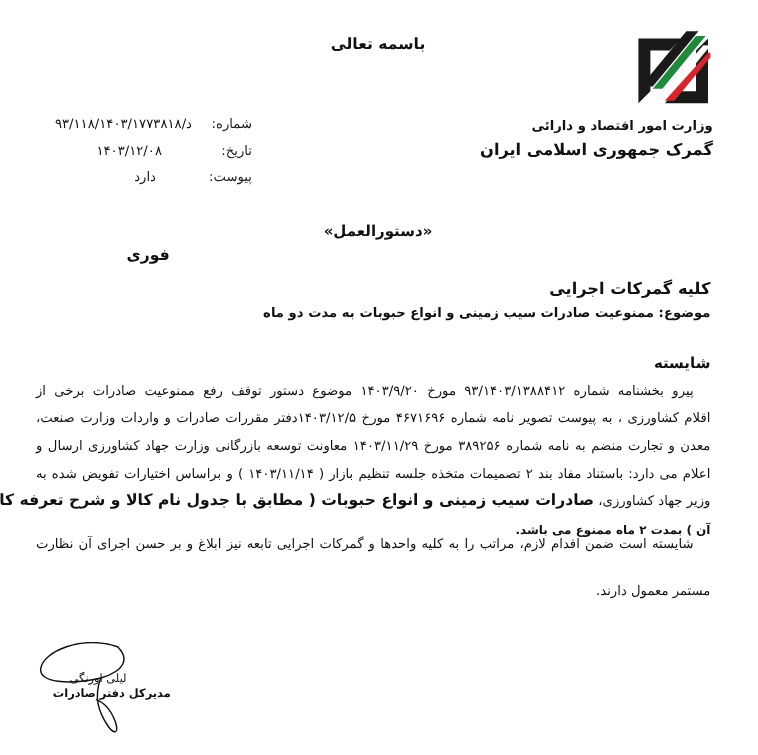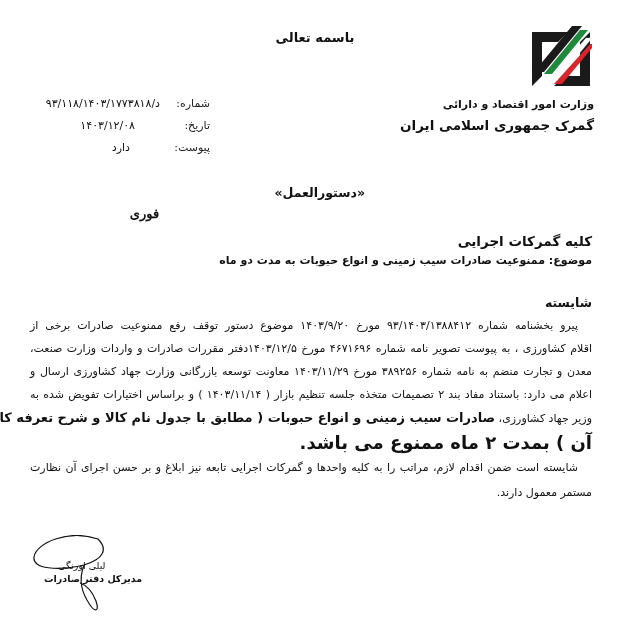--- a/index.html
+++ b/index.html
@@ -13,33 +13,33 @@
 
     .logo { position: absolute; left: 528px; top: 24px; width: 66px; height: 70px; }
     .ministry { right: 38px; top: 98px; font-size: 11px; font-weight: bold; margin-left: 43px; }
     .customs { right: 38px; top: 117px; font-size: 13.5px; font-weight: bold; }
 
     .meta-row { position: absolute; left: 30px; width: 250px; height: 16px; direction: rtl; font-size: 11px; }
     .meta-label { position: absolute; right: 70px; top: 0; color: #222; width: 60px; text-align: right; }
     .meta-val { position: absolute; right: 140px; top: 0; direction: ltr; text-align: left; white-space: nowrap; margin-left: 16px; }
     .meta-val.rtl { direction: rtl; }
 
-    .dastur { left: 265px; top: 185px; width: 100px; font-size: 12.5px; font-weight: bold; }
-    .fori { left: 122px; top: 206px; width: 45px; font-size: 13px; font-weight: bold; text-align: center; font-family: Liberation Serif, serif; }
+    .dastur { left: 265px; top: 185px; width: 100px; font-size: 12.5px; font-weight: bold; text-align: center; }
+    .fori { left: 101px; top: 206px; width: 45px; font-size: 13px; font-weight: bold; text-align: center; }
 
     .addressee { right: 40px; top: 233px; font-size: 13.5px; font-weight: bold; }
     .subject { right: 40px; top: 254px; font-size: 11px; font-weight: bold; }
     .greeting { right: 40px; top: 295px; font-size: 12.5px; font-weight: bold; }
 
     .line { position: absolute; left: 30px; right: 40px; direction: rtl; text-align: justify;
             text-align-last: justify; font-size: 11px; white-space: nowrap; height: 20px; line-height: 20px; }
     .line.first { right: 54px; }
     .line.last { text-align-last: right; }
     .line .b { font-weight: bold; font-size: 13px; }
-    .line.big { font-size: 18px; font-weight: bold; }
+    .line.big { font-size: 10px; font-weight: bold; }
 
     .signature { position: absolute; left: 28px; top: 535px; width: 90px; height: 80px; }
     .sig-name { left: 58px; top: 560px; font-size: 9.5px; font-weight: normal; }
     .sig-title { left: 44px; top: 573px; font-size: 9.5px; font-weight: bold; }
   </style>
 </head>
 <body>
 
 <div class="page">
 
@@ -79,21 +79,21 @@
 
   <div class="line first" style="top:316px">پیرو بخشنامه شماره ۹۳/۱۴۰۳/۱۳۸۸۴۱۲ مورخ ۱۴۰۳/۹/۲۰ موضوع دستور توقف رفع ممنوعیت صادرات برخی از</div>
   <div class="line" style="top:339px">اقلام کشاورزی ، به پیوست تصویر نامه شماره ۴۶۷۱۶۹۶ مورخ ۱۴۰۳/۱۲/۵دفتر مقررات صادرات و واردات وزارت صنعت،</div>
   <div class="line" style="top:362px">معدن و تجارت منضم به نامه شماره ۳۸۹۲۵۶ مورخ ۱۴۰۳/۱۱/۲۹ معاونت توسعه بازرگانی وزارت جهاد کشاورزی ارسال و</div>
   <div class="line" style="top:385px">اعلام می دارد: باستناد مفاد بند ۲ تصمیمات متخذه جلسه تنظیم بازار ( ۱۴۰۳/۱۱/۱۴ ) و براساس اختیارات تفویض شده به</div>
   <div class="line" style="top:408px">
     <span>وزیر جهاد کشاورزی، </span><span class="b">صادرات سیب زمینی و انواع حبوبات ( مطابق با جدول نام کالا و شرح تعرفه کالایی</span>
   </div>
   <div class="line last big" style="top:433px">آن ) بمدت ۲ ماه ممنوع می باشد.</div>
 
-  <div class="line first" style="top:458px">شایسته است ضمن اقدام لازم، مراتب را به کلیه واحدها و گمرکات اجرایی تابعه نیز ابلاغ و بر حسن اجرای آن نظارت</div>
+  <div class="line first" style="top:444px">شایسته است ضمن اقدام لازم، مراتب را به کلیه واحدها و گمرکات اجرایی تابعه نیز ابلاغ و بر حسن اجرای آن نظارت</div>
   <div class="line last" style="top:483px">مستمر معمول دارند.</div>
 
   <svg class="signature" viewBox="0 0 90 80">
     <path d="M70 4 C 40 -6, 8 8, 6 22 C 4 34, 30 36, 56 30 C 76 24, 80 14, 70 4 Z" fill="none" stroke="#111" stroke-width="1.2"></path>
     <path d="M56 30 C 50 46, 54 58, 62 70 C 66 76, 72 78, 68 66 C 64 56, 58 50, 52 48" fill="none" stroke="#111" stroke-width="1.2"></path>
   </svg>
   <div class="abs sig-name">لیلی اورنگی</div>
   <div class="abs sig-title">مدیرکل دفتر صادرات</div>
 
 </div>

